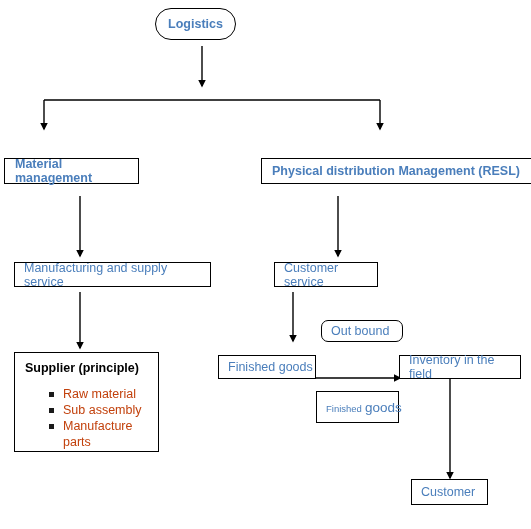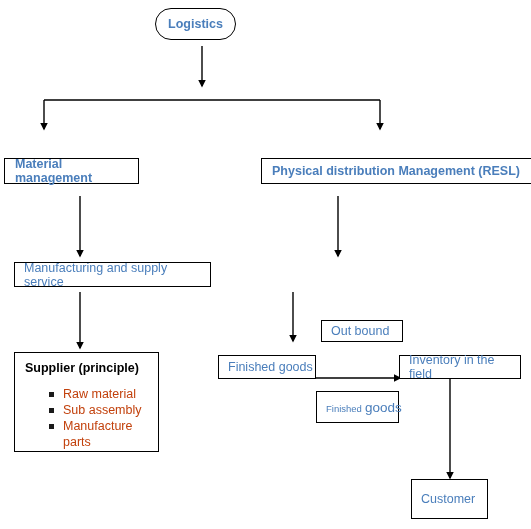--- a/index.html
+++ b/index.html
@@ -133,46 +133,49 @@
   </div>
 
   <div class="node node-bold" style="left:261px; top:158px; width:273px; height:26px;">
     <span>Physical distribution Management (RESL)</span>
   </div>
 
   <div class="node node-plain" style="left:14px; top:262px; width:197px; height:25px;">
     <span>Manufacturing and supply service</span>
   </div>
 
+  <div class="node node-plain" style="left:274px; top:262px; width:104px; height:25px;">
+    <span>Customer service</span>
+  </div>
 
   <div class="node node-list" style="left:14px; top:352px; width:145px; height:100px;">
     <span class="list-title">Supplier (principle)</span>
     <ul class="bullets">
       <li>Raw material</li>
       <li>Sub assembly</li>
       <li>Manufacture parts</li>
       <li>Packaging</li>
     </ul>
   </div>
 
-  <div class="node node-plain" style="left:321px; top:320px; width:82px; height:22px;">
+  <div class="node node-plain" style="left:321px; top:320px; width:82px; height:22px;border-radius:7px;">
     <span>Out bound</span>
   </div>
 
   <div class="node node-plain" style="left:218px; top:355px; width:98px; height:24px;">
     <span>Finished goods</span>
   </div>
 
   <div class="node node-plain" style="left:399px; top:355px; width:122px; height:24px;">
     <span>Inventory in the field</span>
   </div>
 
   <div class="node node-plain" style="left:316px; top:391px; width:83px; height:32px;">
     <span>
       <span class="mixed-small">Finished</span><span class="mixed-large" style="margin-left:3px;">goods</span>
     </span>
   </div>
 
-  <div class="node node-plain" style="left:411px; top:479px; width:77px; height:40px;">
+  <div class="node node-plain" style="left:411px; top:479px; width:77px; height:26px;">
     <span>Customer</span>
   </div>
 
 </div>
 
 </body></html>

